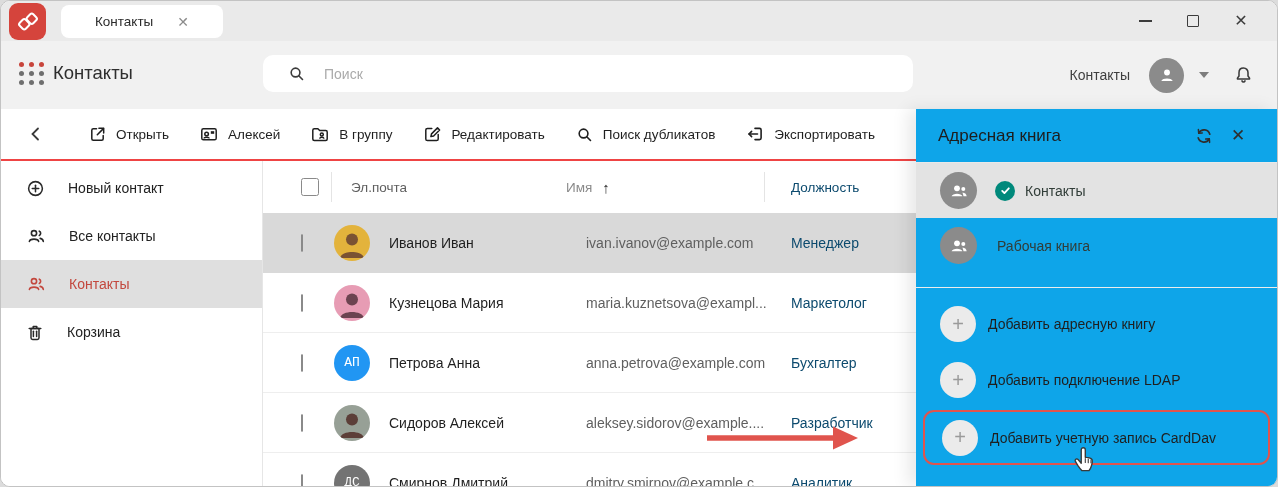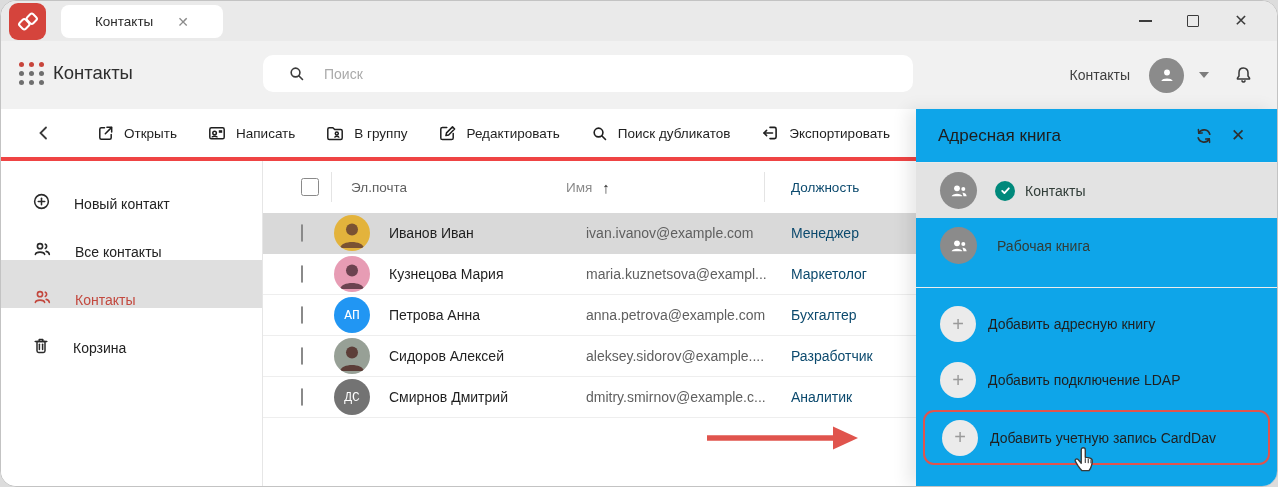--- a/index.html
+++ b/index.html
@@ -1,18 +1,18 @@
 <!DOCTYPE html>
 <html><head>
 <meta charset="utf-8">
 <style>
   * { margin:0; padding:0; box-sizing:border-box; }
   html,body { background:#dcdcdc; font-family:"Liberation Sans","DejaVu Sans",sans-serif; }
   .window { position:relative; width:1278px; height:487px; background:#fff; border:1px solid #c3c3c3;
-            border-radius:16px; overflow:hidden; }
+            border-radius:10px; overflow:hidden; }
 
   
   .titlebar { position:absolute; top:0; left:0; right:0; height:40px; background:#eaeaea; }
   .logo { position:absolute; left:8px; top:2px; width:37px; height:37px; background:#d5443c; border-radius:9px;
           display:flex; align-items:center; justify-content:center; }
   .tab { position:absolute; left:60px; top:4px; width:162px; height:33px; background:#fff; border-radius:8px;
          display:flex; align-items:center; justify-content:center; gap:24px; font-size:13.5px; color:#2b2b2b; }
   .tab-close { color:#8b8b8b; font-size:14px; cursor:default; }
   .winctrl { position:absolute; right:12px; top:0; height:40px; display:flex; align-items:center; }
   .winbtn { width:48px; height:40px; display:flex; align-items:center; justify-content:center; color:#3c3c3c; }
@@ -34,40 +34,40 @@
   .searchbar input::placeholder { color:#aaa; }
   .account { position:absolute; right:22px; top:0; height:68px; display:flex; align-items:center; gap:15px; }
   .acc-label { font-size:14px; color:#3f3f3f; margin-right:4px; }
   .acc-avatar { width:35px; height:35px; border-radius:50%; background:#8b8b8b; display:flex; align-items:center;
                 justify-content:center; }
   .caret { width:0; height:0; border-left:5px solid transparent; border-right:5px solid transparent;
            border-top:6px solid #7d7d7d; margin-right:8px; }
 
   
   .toolbar { position:absolute; top:108px; left:0; width:917px; height:52px; background:#fff;
-             border-bottom:4px solid #ef4444; display:flex; align-items:center; padding-left:26px; gap:4px; }
+             border-bottom:2px solid #ef4444; display:flex; align-items:center; padding-left:18px; gap:4px; }
   .tbtn { display:flex; align-items:center; gap:9px; padding:7px 13px; border-radius:6px; font-size:13.5px;
           color:#1f1f1f; white-space:nowrap; }
   .backbtn { padding:7px 10px; margin-right:18px; }
 
   
   .sidebar { position:absolute; top:160px; left:0; width:262px; bottom:0; background:#fff;
              border-right:1px solid #e6e6e6; padding-top:3px; }
-  .side-item { height:48px; display:flex; align-items:flex-end; gap:22px; padding-left:30px; font-size:14px; color:#222; }
+  .side-item { height:48px; display:flex; align-items:center; gap:22px; padding-left:24px; font-size:14px; color:#222; }
   .side-item.selected { background:#dfdfdf; color:#c3483e; }
 
   
   .tablewrap { position:absolute; top:160px; left:262px; width:655px; bottom:0; background:#fff; }
   .thead { display:grid; grid-template-columns:68px 235px 198px 1fr; height:52px; align-items:center;
            color:#8a8a8a; font-size:13.5px; }
   .thead .hc { position:relative; height:100%; display:flex; align-items:center; }
   .thead .hc.bordered::before { content:''; position:absolute; left:0; top:11px; bottom:11px; width:1px; background:#e4e4e4; }
   .sortname { display:flex; align-items:center; gap:10px; color:#8a8a8a; }
   .sortarrow { color:#2e2e2e; font-size:15px; }
-  .trow { display:grid; grid-template-columns:68px 44px 191px 198px 1fr; height:41px; align-items:center;
+  .trow { display:grid; grid-template-columns:68px 44px 191px 198px 1fr; height:60px; align-items:center;
           border-bottom:1px solid #eeeeee; font-size:14px; }
   .trow.selected { background:#d9d9d9; border-bottom-color:#d9d9d9; }
   .cellcheck { padding-left:38px; }
   .checkbox { width:18px; height:18px; border:1.6px solid #8a8a8a; border-radius:2.5px; background:transparent; }
   .avatar { width:36px; height:36px; border-radius:50%; margin-left:3px; display:flex; align-items:center;
             justify-content:center; overflow:hidden; color:#fff; font-size:13px;font-family:Liberation Mono, monospace; }
   .cname { padding-left:14px; color:#1f1f1f; }
   .cemail { padding-left:20px; color:#5f5f5f; }
   .crole { padding-left:27px; color:#0c4a6e; }
   .fillerrow { height:13px; }
@@ -176,21 +176,21 @@
       </svg>
       <span>Открыть</span>
     </div>
     <div class="tbtn">
       <svg width="20" height="20" viewBox="0 0 20 20" fill="none" stroke="#1f1f1f" stroke-width="1.5" stroke-linejoin="round">
         <rect x="2.8" y="4.8" width="14.4" height="11" rx="1.6"></rect>
         <circle cx="7.6" cy="10" r="1.8"></circle>
         <path d="M4.8 14.4c.5-1.7 5.1-1.7 5.6 0"></path>
         <rect x="11.8" y="7.2" width="3.4" height="2.6" fill="#1f1f1f" stroke="none"></rect>
       </svg>
-      <span>Написать</span>
+      <span>Алексей</span>
     </div>
     <div class="tbtn">
       <svg width="20" height="20" viewBox="0 0 20 20" fill="none" stroke="#1f1f1f" stroke-width="1.5" stroke-linejoin="round">
         <path d="M2.8 6.2c0-.8.6-1.5 1.5-1.5h3.6l1.8 1.9h6c.8 0 1.5.7 1.5 1.5v6.8c0 .8-.7 1.5-1.5 1.5H4.3c-.9 0-1.5-.7-1.5-1.5z"></path>
         <circle cx="11.8" cy="10.6" r="1.5"></circle>
           <path d="M9.6 14.6c.5-1.7 4-1.7 4.4 0"></path>
       </svg>
       <span>В группу</span>
     </div>
     <div class="tbtn">

